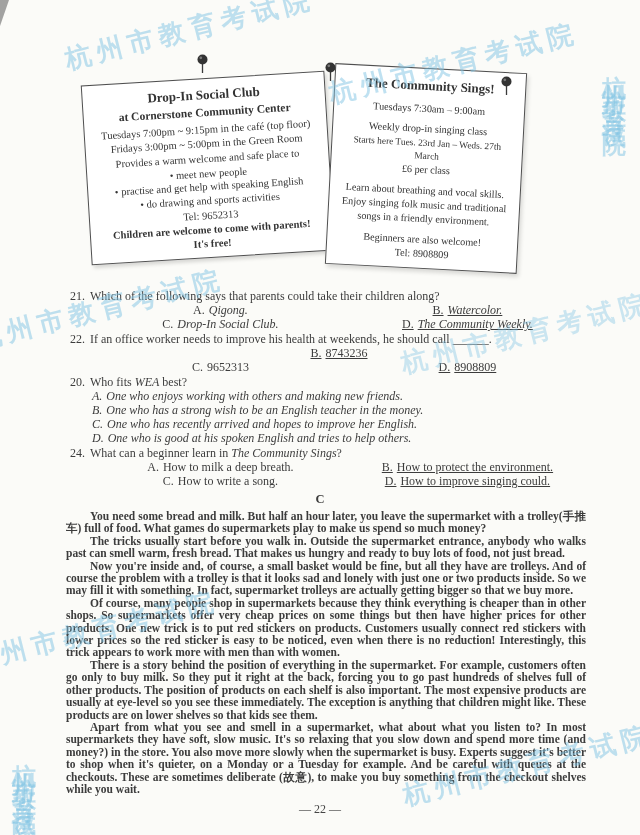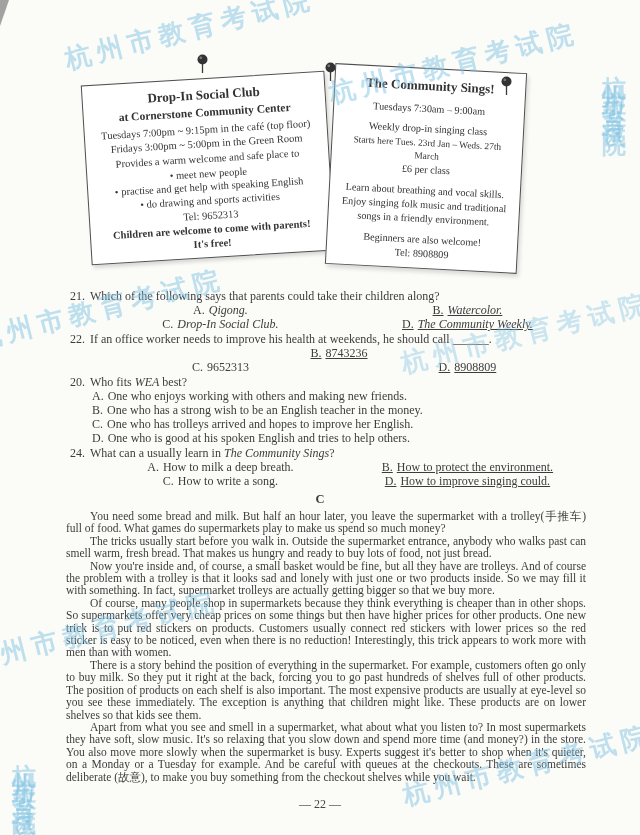--- a/index.html
+++ b/index.html
@@ -62,27 +62,27 @@
   .pin2 { left: 324px; top: 8px; }
   .pin3 { left: 500px; top: 22px; }
   
   .questions { position: relative; z-index: 1; padding: 8px 54px 0 70px; font-size: 12px; line-height: 13px; }
   .question { margin-bottom: 2px; }
   .q-num { margin-right: 5px; }
   .opt-row { display: flex; padding-left: 22px; margin-top: 1px; text-align: center; }
   .opt-row .opt { flex: 0 0 52%; }
   .opt-row .opt:last-child { flex: 1 1 auto; text-decoration: underline; }
   .opt-label { margin-right: 4px; }
-  .opt-full { padding-left: 22px; margin-top: 1px; }
+  .opt-full { padding-left: 22px; margin-top: 1px; font-style: italic; }
   
   .section-label { position: relative; z-index: 1; text-align: center; font-weight: bold; font-size: 12.5px; margin: 4px 0 3px; }
-  .passage { position: relative; z-index: 1; padding: 0 54px 0 66px; font-size: 11.5px; line-height: 12.4px; text-align: justify; }
+  .passage { position: relative; z-index: 1; padding: 0 54px 0 66px; font-size: 11.5px; line-height: 12.4px; text-align: justify; font-weight: bold; }
   .passage p { margin: 0; text-indent: 24px; }
   
-  .footer { position: relative; z-index: 1; text-align: center; margin-top: 14px; font-size: 12px; color: #444; }
+  .footer { position: relative; z-index: 1; text-align: center; margin-top: 7px; font-size: 12px; color: #444; }
 </style>
 </head>
 <body>
 
 <div class="page">
 
   <span class="corner-smudge"></span>
 
   <div class="watermarks">
     <span class="wm wm1">杭州市教育考试院</span>
@@ -177,27 +177,27 @@
         <span class="opt"><span class="opt-label">D.</span><span>8908809</span></span>
       </div>
     </div>
 
     <div class="question">
       <div class="q-stem">
         <span class="q-num">20.</span><span>Who fits </span><i>WEA</i><span> best?</span>
       </div>
       <div class="opt-full"><span class="opt-label">A.</span><span>One who enjoys working with others and making new friends.</span></div>
       <div class="opt-full"><span class="opt-label">B.</span><span>One who has a strong wish to be an English teacher in the money.</span></div>
-      <div class="opt-full"><span class="opt-label">C.</span><span>One who has trolleys arrived and hopes to improve her English.</span></div>
+      <div class="opt-full"><span class="opt-label">C.</span><span>One who has recently arrived and hopes to improve her English.</span></div>
       <div class="opt-full"><span class="opt-label">D.</span><span>One who is good at his spoken English and tries to help others.</span></div>
     </div>
 
     <div class="question">
       <div class="q-stem">
-        <span class="q-num">24.</span><span>What can a usually learn in </span><i>The Community Sings</i><span>?</span>
+        <span class="q-num">24.</span><span>What can a beginner learn in </span><i>The Community Sings</i><span>?</span>
       </div>
       <div class="opt-row">
         <span class="opt"><span class="opt-label">A.</span><span>How to milk a deep breath.</span></span>
         <span class="opt"><span class="opt-label">B.</span><span>How to protect the environment.</span></span>
       </div>
       <div class="opt-row">
         <span class="opt"><span class="opt-label">C.</span><span>How to write a song.</span></span>
         <span class="opt"><span class="opt-label">D.</span><span>How to improve singing could.</span></span>
       </div>
     </div>

